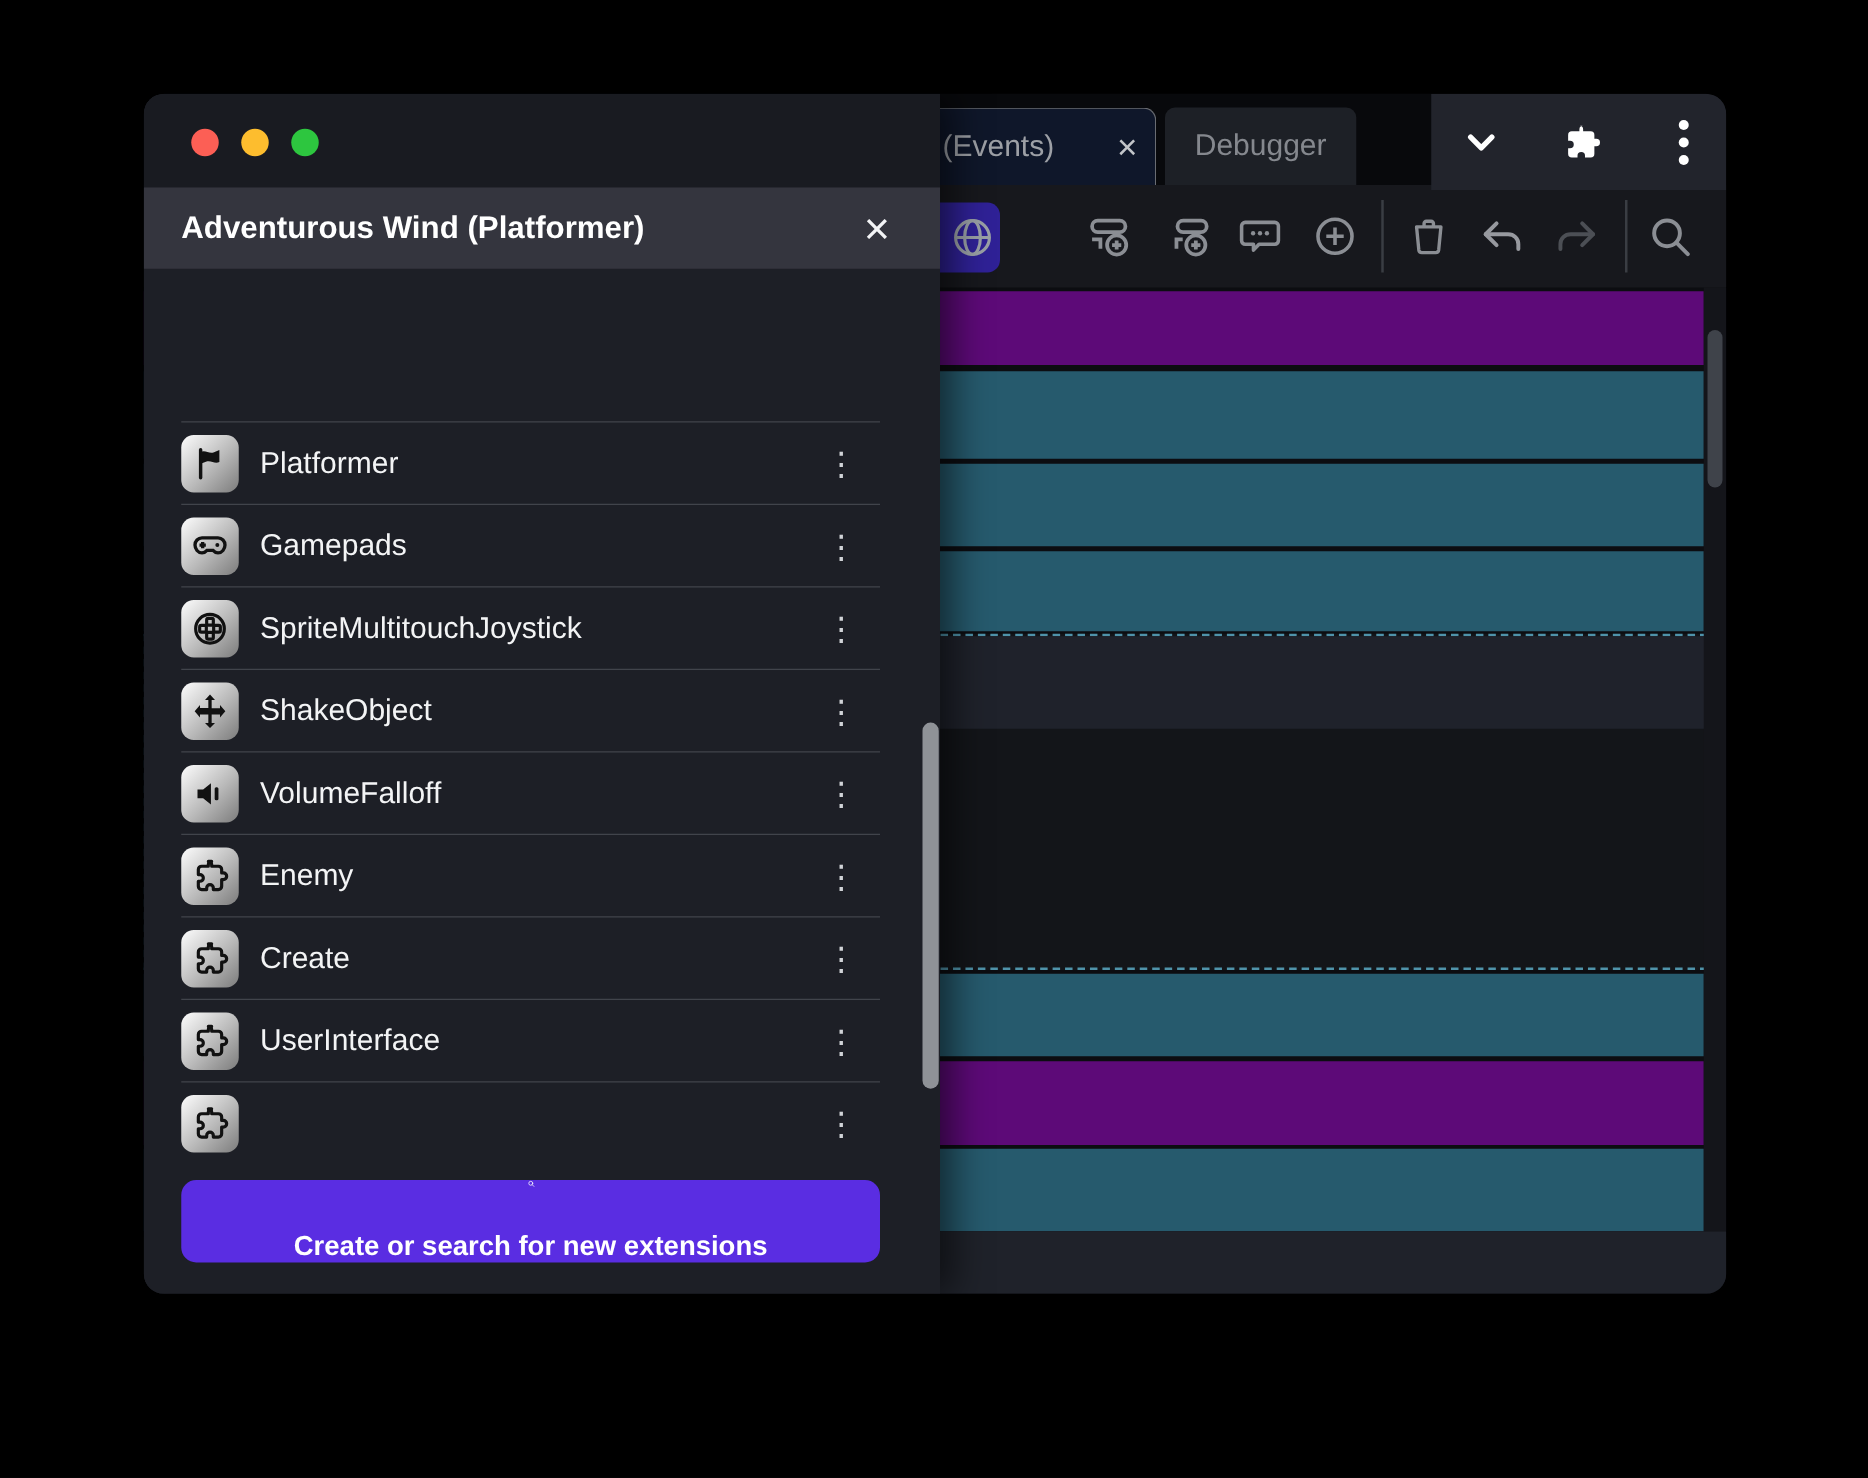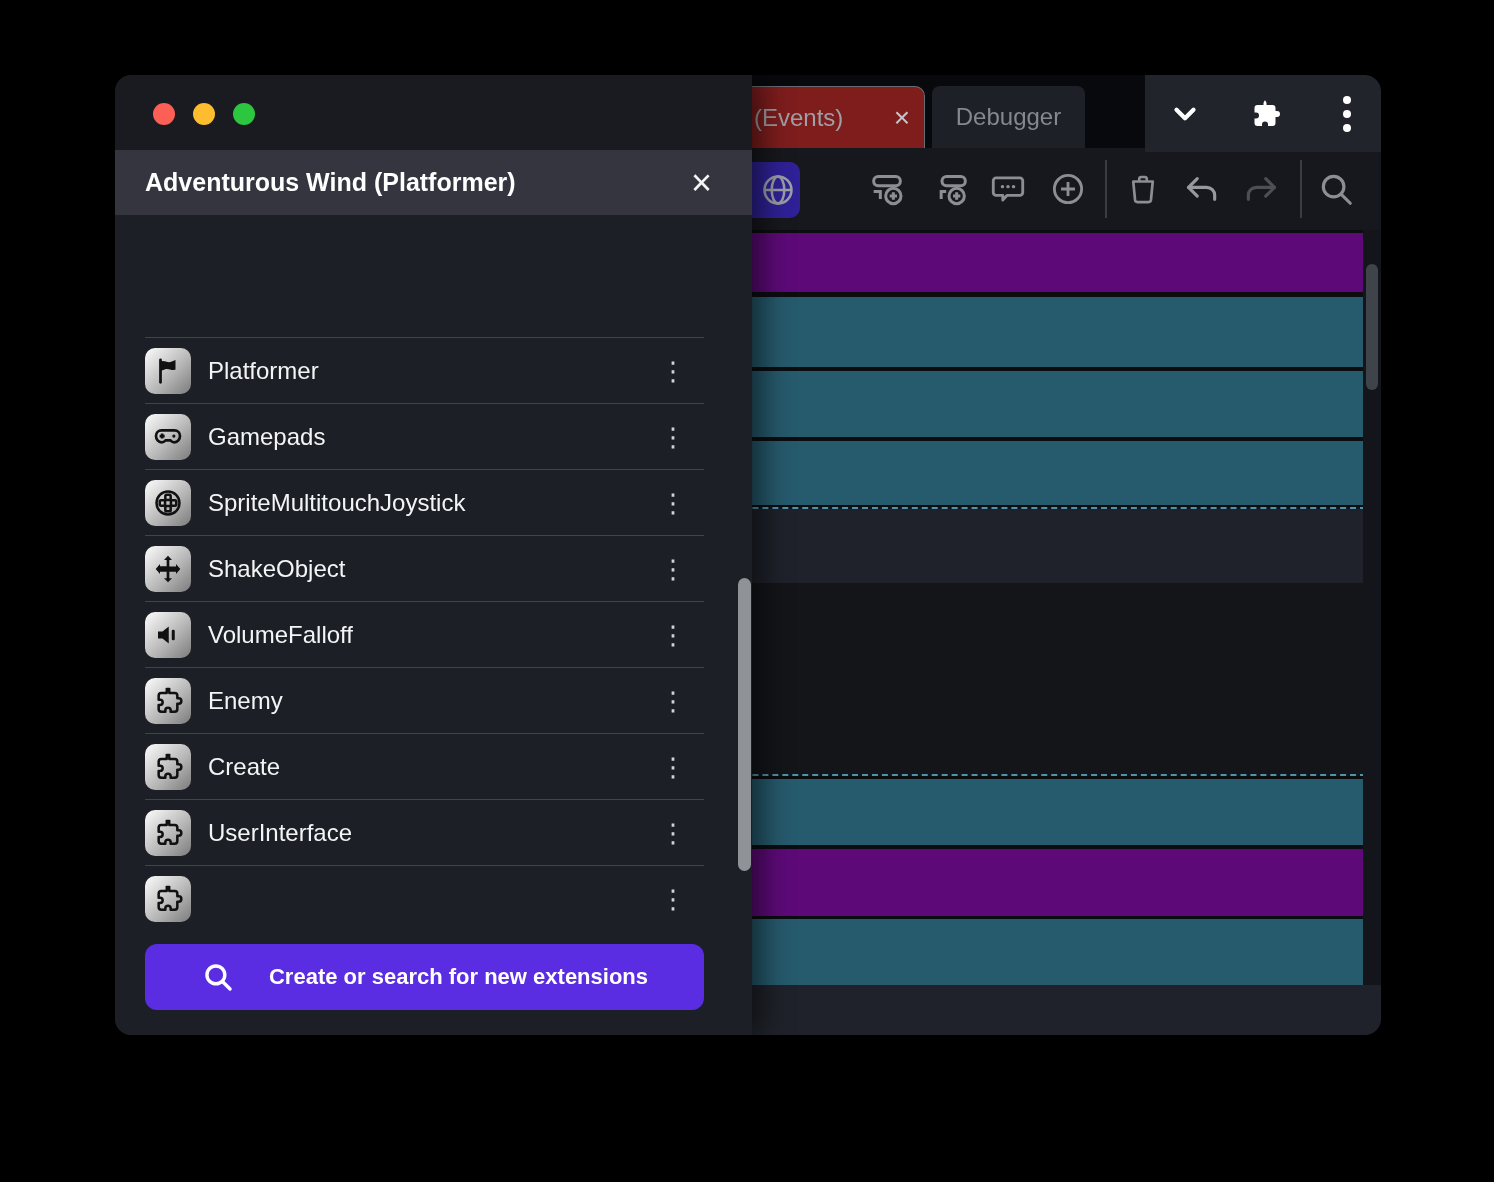--- a/index.html
+++ b/index.html
@@ -6,21 +6,21 @@
   html,body { width:1494px; height:1182px; background:#000; font-family:"Liberation Sans", sans-serif; overflow:hidden; }
 
   
   #window { position:absolute; left:115px; top:75px; width:1266px; height:960px;
             border-radius:16px; overflow:hidden; background:#0c0d11; }
 
   
   #events-pane { position:absolute; inset:0; }
   #tabbar { position:absolute; left:0; top:0; right:0; height:73px; background:#08090c; }
   .tab-active { position:absolute; left:620px; top:11px; width:190px; height:62px;
-                background:#7f1d1d; border:1.5px solid #696c72; border-bottom:none;
+                background:#0f172a; border:1.5px solid #696c72; border-bottom:none;
                 border-radius:10px 10px 0 0; display:flex; align-items:center; }
   .tab-active .tab-label { margin-left:18px; font-size:24px; color:#9da0a6; }
   .tab-close { margin-left:auto; margin-right:14px; font-size:28px; color:#c2c5c9; line-height:1; cursor:default; }
   .tab-inactive { position:absolute; left:817px; top:11px; width:153px; height:62px;
                   background:#1d2026; border-radius:8px 8px 0 0;
                   display:flex; align-items:center; justify-content:center;
                   font-size:24px; color:#85888e; }
   #menu-slab { position:absolute; left:1030px; top:0; width:236px; height:77px;
                background:#22242c; border-radius:0 16px 0 0; z-index:2;
                display:flex; align-items:center; }
@@ -76,21 +76,21 @@
   .ext-icon { position:absolute; left:30px; top:10px; width:46px; height:46px; border-radius:10px;
               background:linear-gradient(135deg,#fdfdfd 0%,#b9b9b9 55%,#7c7c7c 100%);
               display:flex; align-items:center; justify-content:center; }
   .row-label { position:absolute; left:93px; top:0; height:66px; display:flex; align-items:center;
                font-size:24px; color:#f3f4f5; }
   .row-kebab { position:absolute; left:543px; top:0; width:30px; height:66px; display:flex;
                align-items:center; justify-content:center; font-size:26px; color:#d0d3d7; }
 
   #create-btn { position:absolute; left:30px; top:869px; width:559px; height:66px;
                 background:#5a2de2; border-radius:12px; border:none;
-                display:flex; align-items:center; justify-content:center; gap:34px; }
+                display:flex; align-items:center; justify-content:center; gap:34px;flex-direction:column; }
   #create-btn span { font-size:22px; font-weight:bold; color:#ffffff; }
 
   #dlg-scroll-thumb { position:absolute; left:623px; top:503px; width:13px; height:293px;
                       border-radius:7px; background:#8f9297; z-index:12; }
 </style>
 </head>
 <body>
 
 <div id="window">
 

